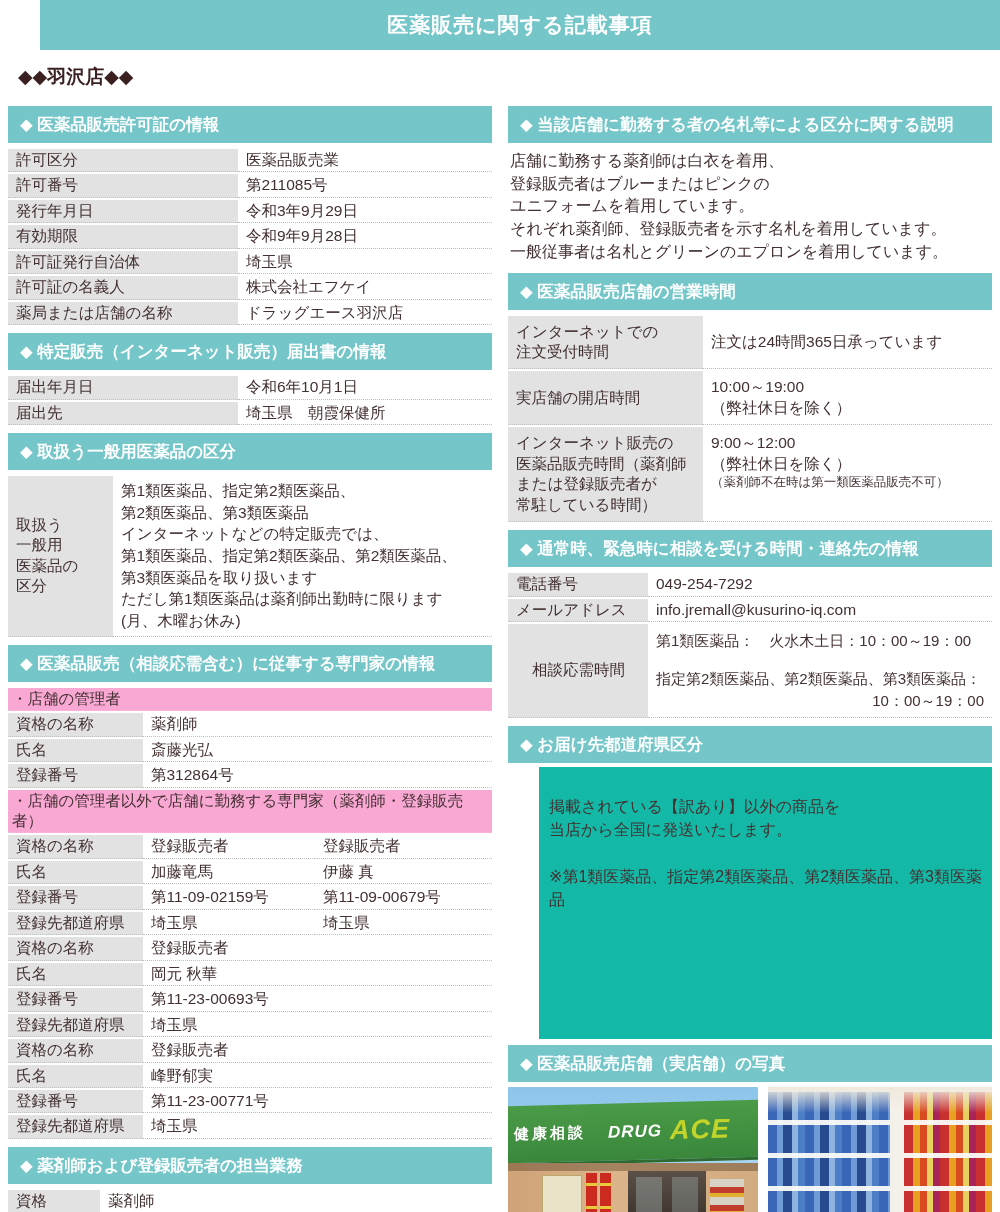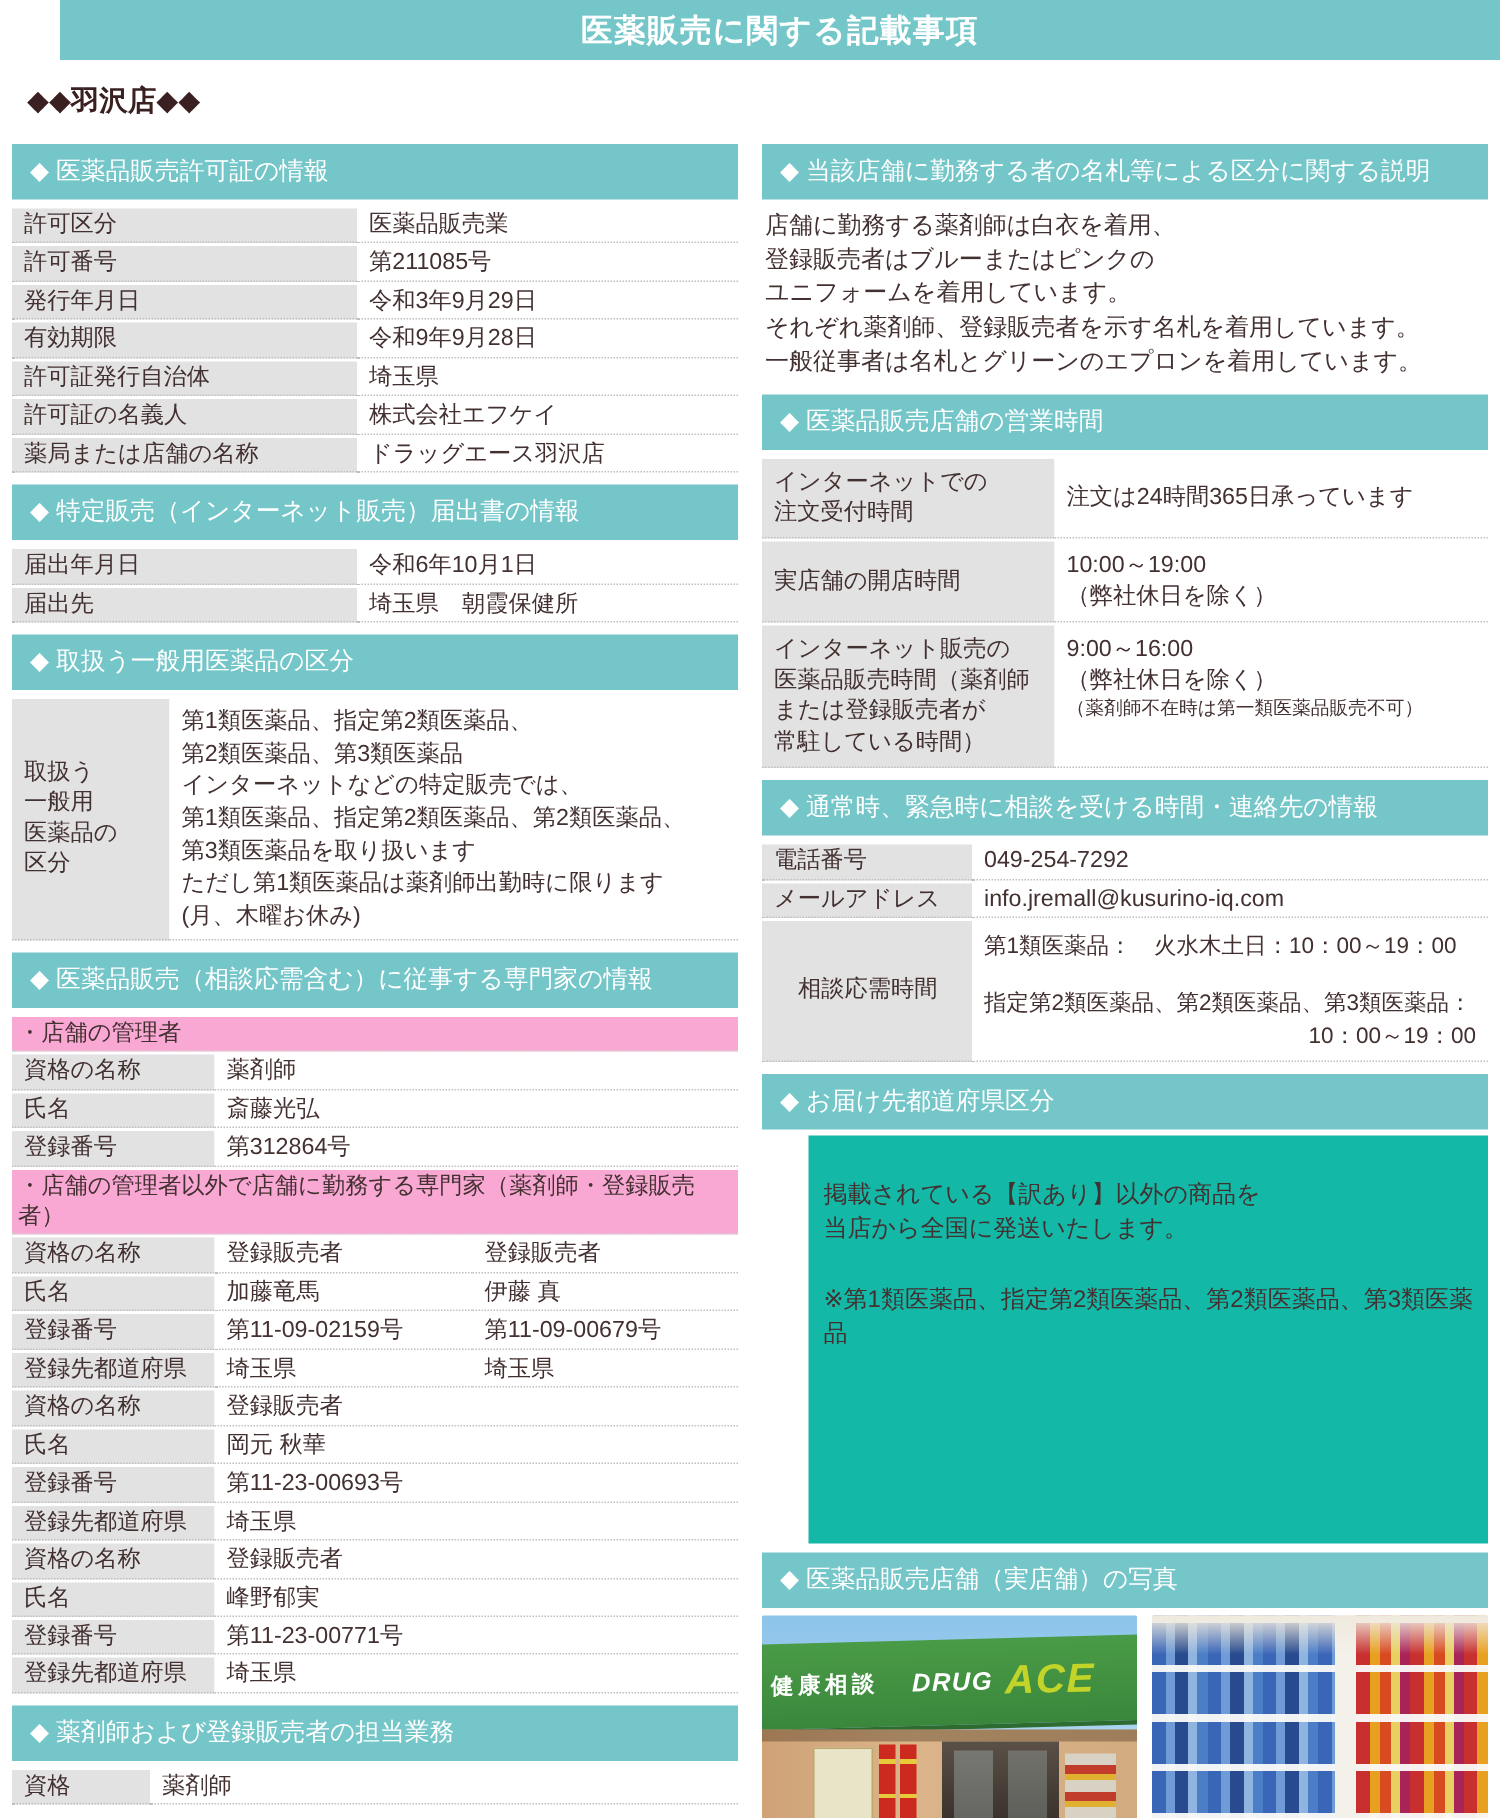--- a/index.html
+++ b/index.html
@@ -2,31 +2,31 @@
 <html lang="ja"><head>
 <meta charset="utf-8">
 <style>
   html,body{margin:0;padding:0;}
   body{
     width:1000px;height:1212px;overflow:hidden;background:#ffffff;
     font-family:"Liberation Sans","DejaVu Sans",sans-serif;
     color:#433030;
   }
   .top-bar{
-    height:40px;background:#74c6c9;color:#fff;
+    height:50px;background:#74c6c9;color:#fff;
     display:flex;align-items:center;justify-content:center;
     font-size:21px;font-weight:bold;letter-spacing:1px;margin-left:40px;
   }
   .store-line{
     margin:14px 0 10px 18px;font-size:19px;font-weight:bold;color:#3a2020;
   }
   .columns{display:flex;gap:16px;padding:0 8px;align-items:flex-start;}
   .col{width:484px;flex:0 0 484px;}
   .sec-h{
-    background:#74c6c9;color:#fff;font-weight:normal;font-size:16.5px;
+    background:#74c6c9;color:#fff;font-weight:bold;font-size:16.5px;
     padding:9px 12px;margin:6px 0 4px 0;line-height:1.15;
   }
   table.kv{width:100%;border-collapse:separate;border-spacing:0 2px;font-size:15.5px;table-layout:fixed;}
   .kv td{padding:1px 8px;border-bottom:1px dotted #bfbfbf;vertical-align:top;line-height:1.32;word-break:break-all;}
   .kv td.l{background:#e2e2e2;}
   .kv td.v{background:#ffffff;}
   .kv td.sub{background:#f9a8d4;border-bottom:1px dotted #d5d5d5;padding-left:4px;}
   .pre{white-space:pre-line;}
   .cat-label{width:105px;}
   .lic-label{width:230px;}
@@ -301,21 +301,21 @@
         <td class="l pre" style="vertical-align:middle;">実店舗の開店時間</td>
         <td class="v pre">10:00～19:00
 （弊社休日を除く）</td>
       </tr>
       <tr>
         <td class="l pre">インターネット販売の
 医薬品販売時間（薬剤師
 または登録販売者が
 常駐している時間）</td>
         <td class="v">
-          <div class="pre">9:00～16:00
+          <div class="pre">9:00～12:00
 （弊社休日を除く）</div>
           <div class="note-small">（薬剤師不在時は第一類医薬品販売不可）</div>
         </td>
       </tr>
     </tbody>
       </table>
 
     <div class="sec-h">◆ 通常時、緊急時に相談を受ける時間・連絡先の情報</div>
     <table class="kv">
       <colgroup>

